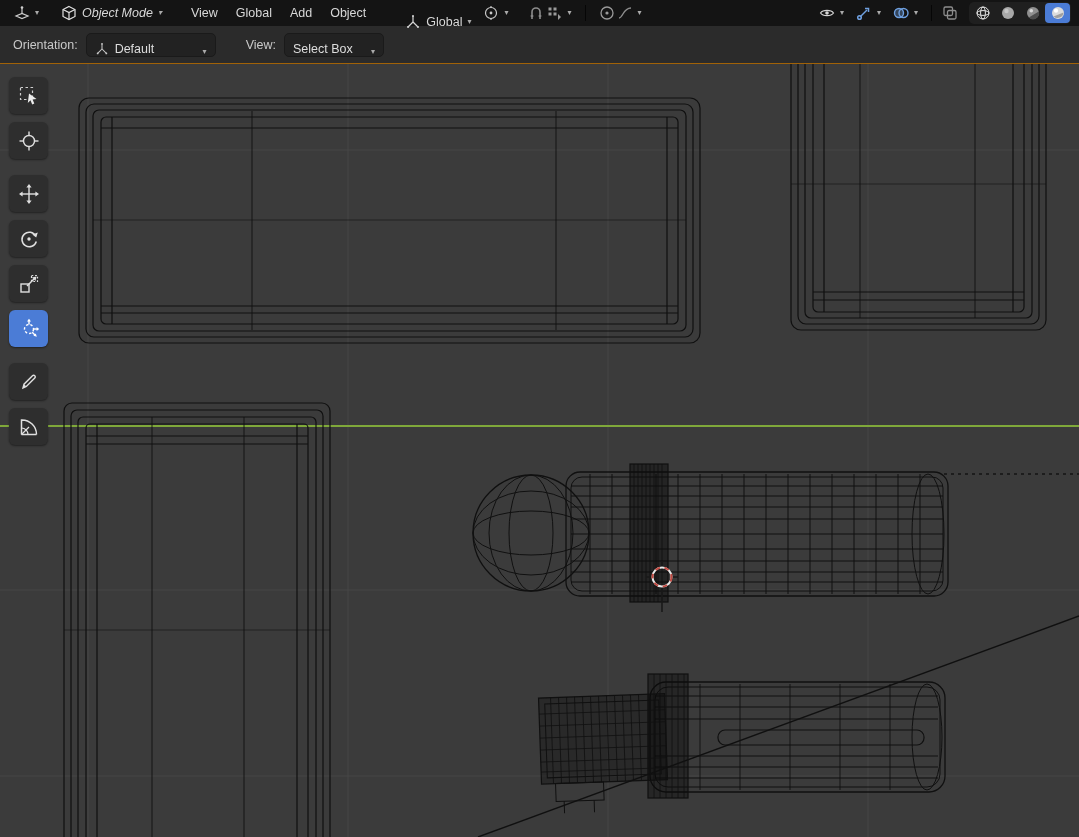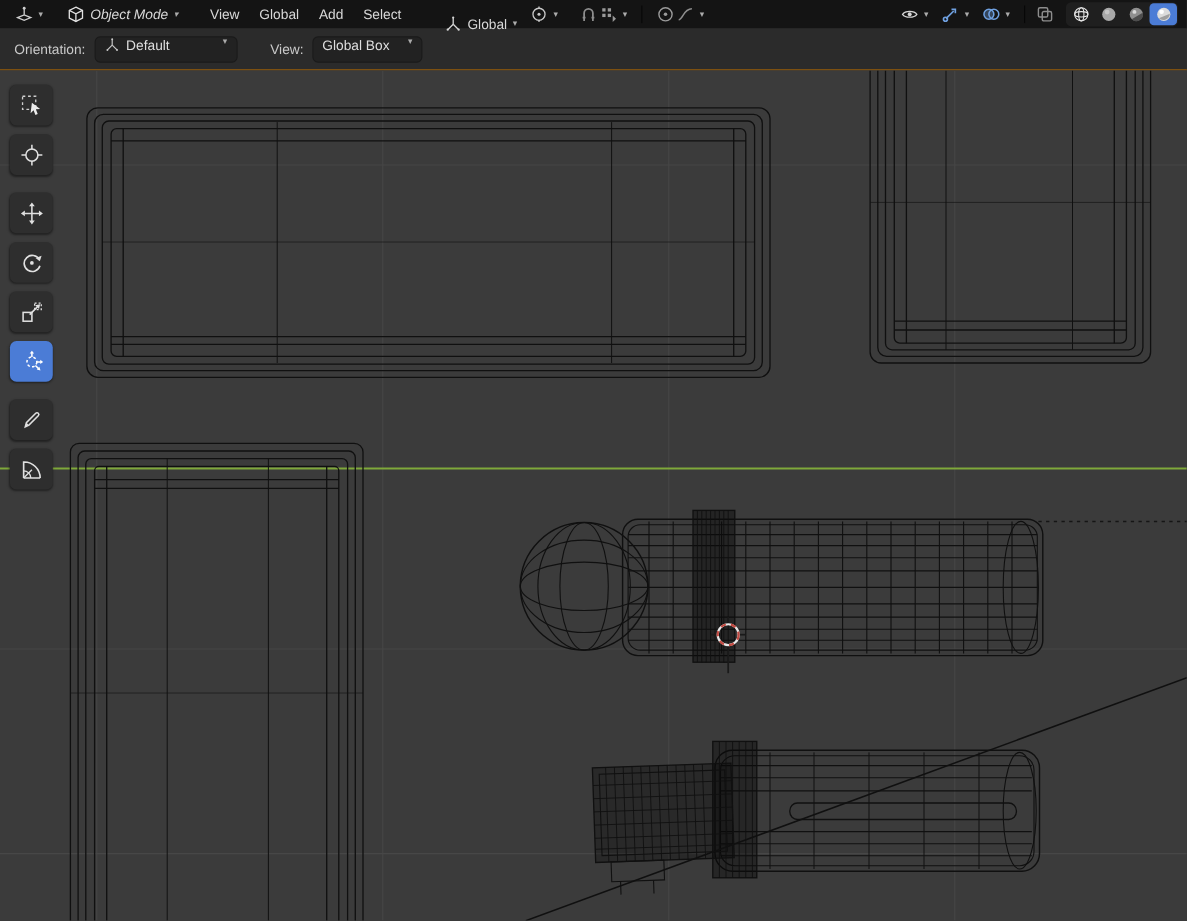--- a/index.html
+++ b/index.html
@@ -18,21 +18,21 @@
   .sep { width:1px; height:16px; background:#060606; margin:0 7px; }
   .spacer { flex:1; }
   .shading-group { display:flex; align-items:center; background:#1f1f1f; border-radius:5px; padding:1px; margin-left:8px; }
   .shade-btn { width:25px; height:20px; display:flex; align-items:center; justify-content:center; border-radius:4px; }
   .shade-btn.active { background:var(--accent-blue,#4b7cd6); }
 
   
   .tool-settings { height:38px; background:var(--settings-bg,#2b2b2b); display:flex; align-items:center;
                    padding:0 13px; color:#c9c9c9; font-size:12.5px; border-bottom:1px solid #a16207; }
   .ts-label { margin-right:8px; }
-  .ts-drop { display:flex; align-items:flex-start; gap:6px; background:#222222; border:1px solid #1a1a1a;
+  .ts-drop { display:flex; align-items:flex-end; gap:6px; background:#222222; border:1px solid #1a1a1a;
              border-radius:5px; height:24px; padding:0 8px; color:#dedede; }
   .ts-drop .chev { margin-left:auto; }
   .ts-drop.w-default { width:130px; }
   .ts-drop.w-drag { width:100px; margin-left:0; }
   .ts-gap { width:30px; }
 
   
   .viewport { position:relative; width:1079px; height:773px; background:var(--viewport-bg,#3b3b3b); overflow:hidden; }
   .scene { position:absolute; left:0; top:0; }
 
@@ -64,21 +64,21 @@
         <path d="M2 4.5 L8 7.5 L14 4.5 M8 7.5 V14.5"></path>
     </svg>
     <span>Object Mode</span>
     <span class="chev">▾</span>
   </button>
 
   <nav class="menus">
     <button>View</button>
     <button>Global</button>
     <button>Add</button>
-    <button>Select</button>
+    <button>Object</button>
   </nav>
 
   <button class="hbtn" style="margin-left:24px;margin-top:17px;">
     <svg class="hicon" viewBox="0 0 16 16" fill="none" stroke="#d5d5d5" stroke-width="1.2">
       <line x1="8" y1="8" x2="8" y2="2"></line>
         <line x1="8" y1="8" x2="3" y2="13"></line>
         <line x1="8" y1="8" x2="13" y2="13"></line>
       <circle cx="8" cy="2" r="1" fill="#d5d5d5" stroke="none"></circle>
         <circle cx="3" cy="13" r="1" fill="#d5d5d5" stroke="none"></circle>
         <circle cx="13" cy="13" r="1" fill="#d5d5d5" stroke="none"></circle>
@@ -210,21 +210,21 @@
       <circle cx="8" cy="2" r="1" fill="#c9c9c9" stroke="none"></circle>
         <circle cx="3" cy="13" r="1" fill="#c9c9c9" stroke="none"></circle>
         <circle cx="13" cy="13" r="1" fill="#c9c9c9" stroke="none"></circle>
     </svg>
     <span>Default</span>
     <span class="chev">▾</span>
   </button>
   <span class="ts-gap"></span>
   <span class="ts-label">View:</span>
   <button class="ts-drop w-drag">
-    <span>Global Box</span>
+    <span>Select Box</span>
     <span class="chev">▾</span>
   </button>
 </div>
 
 <div class="viewport">
 
   <svg class="scene" width="1079" height="773" viewBox="0 0 1079 773">
 
     <g stroke="var(--grid-line,#474747)" stroke-width="1">
       <line x1="88" y1="0" x2="88" y2="773"></line>

